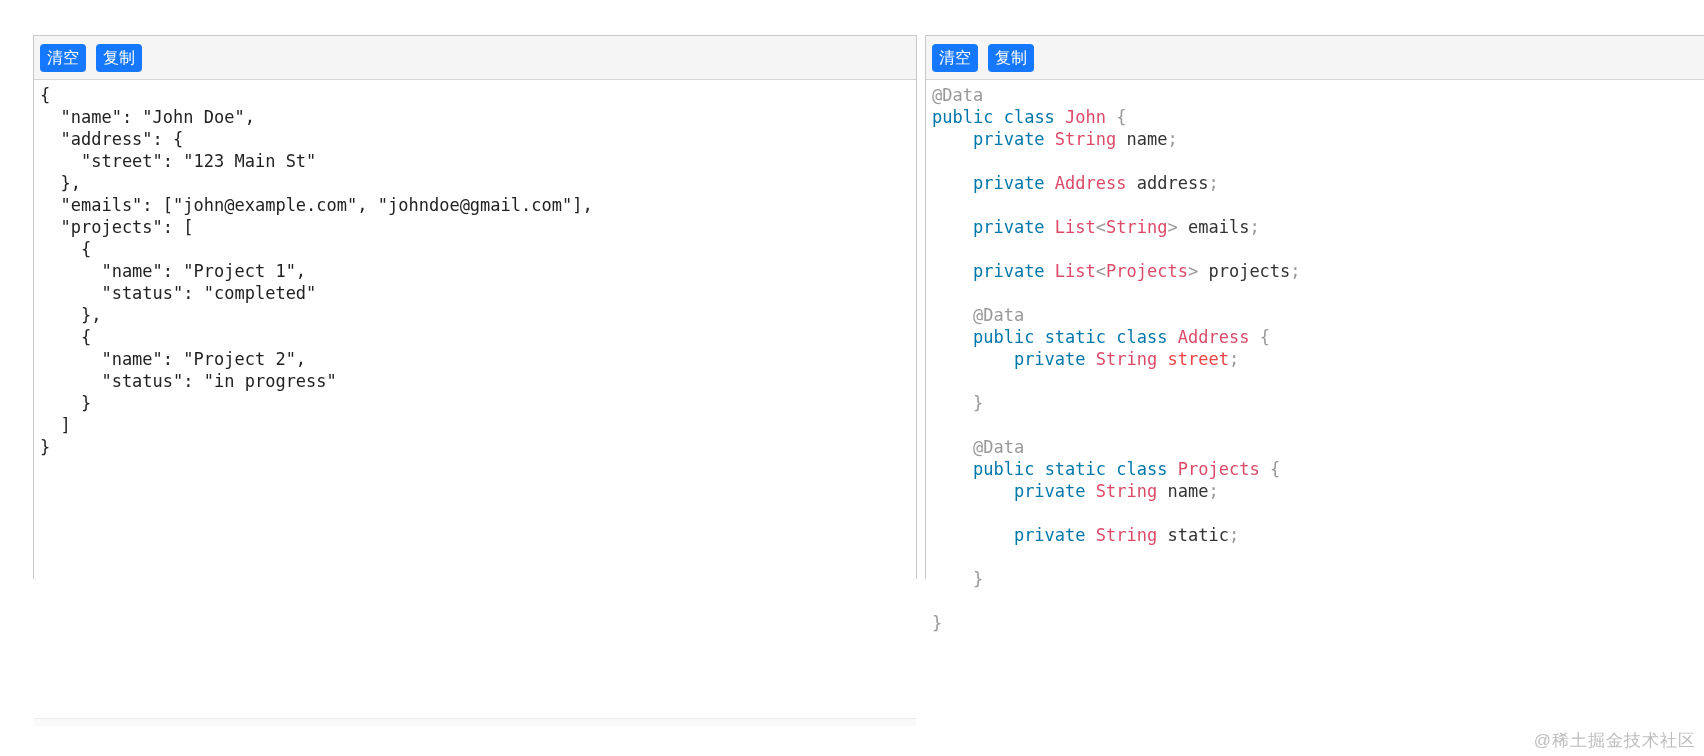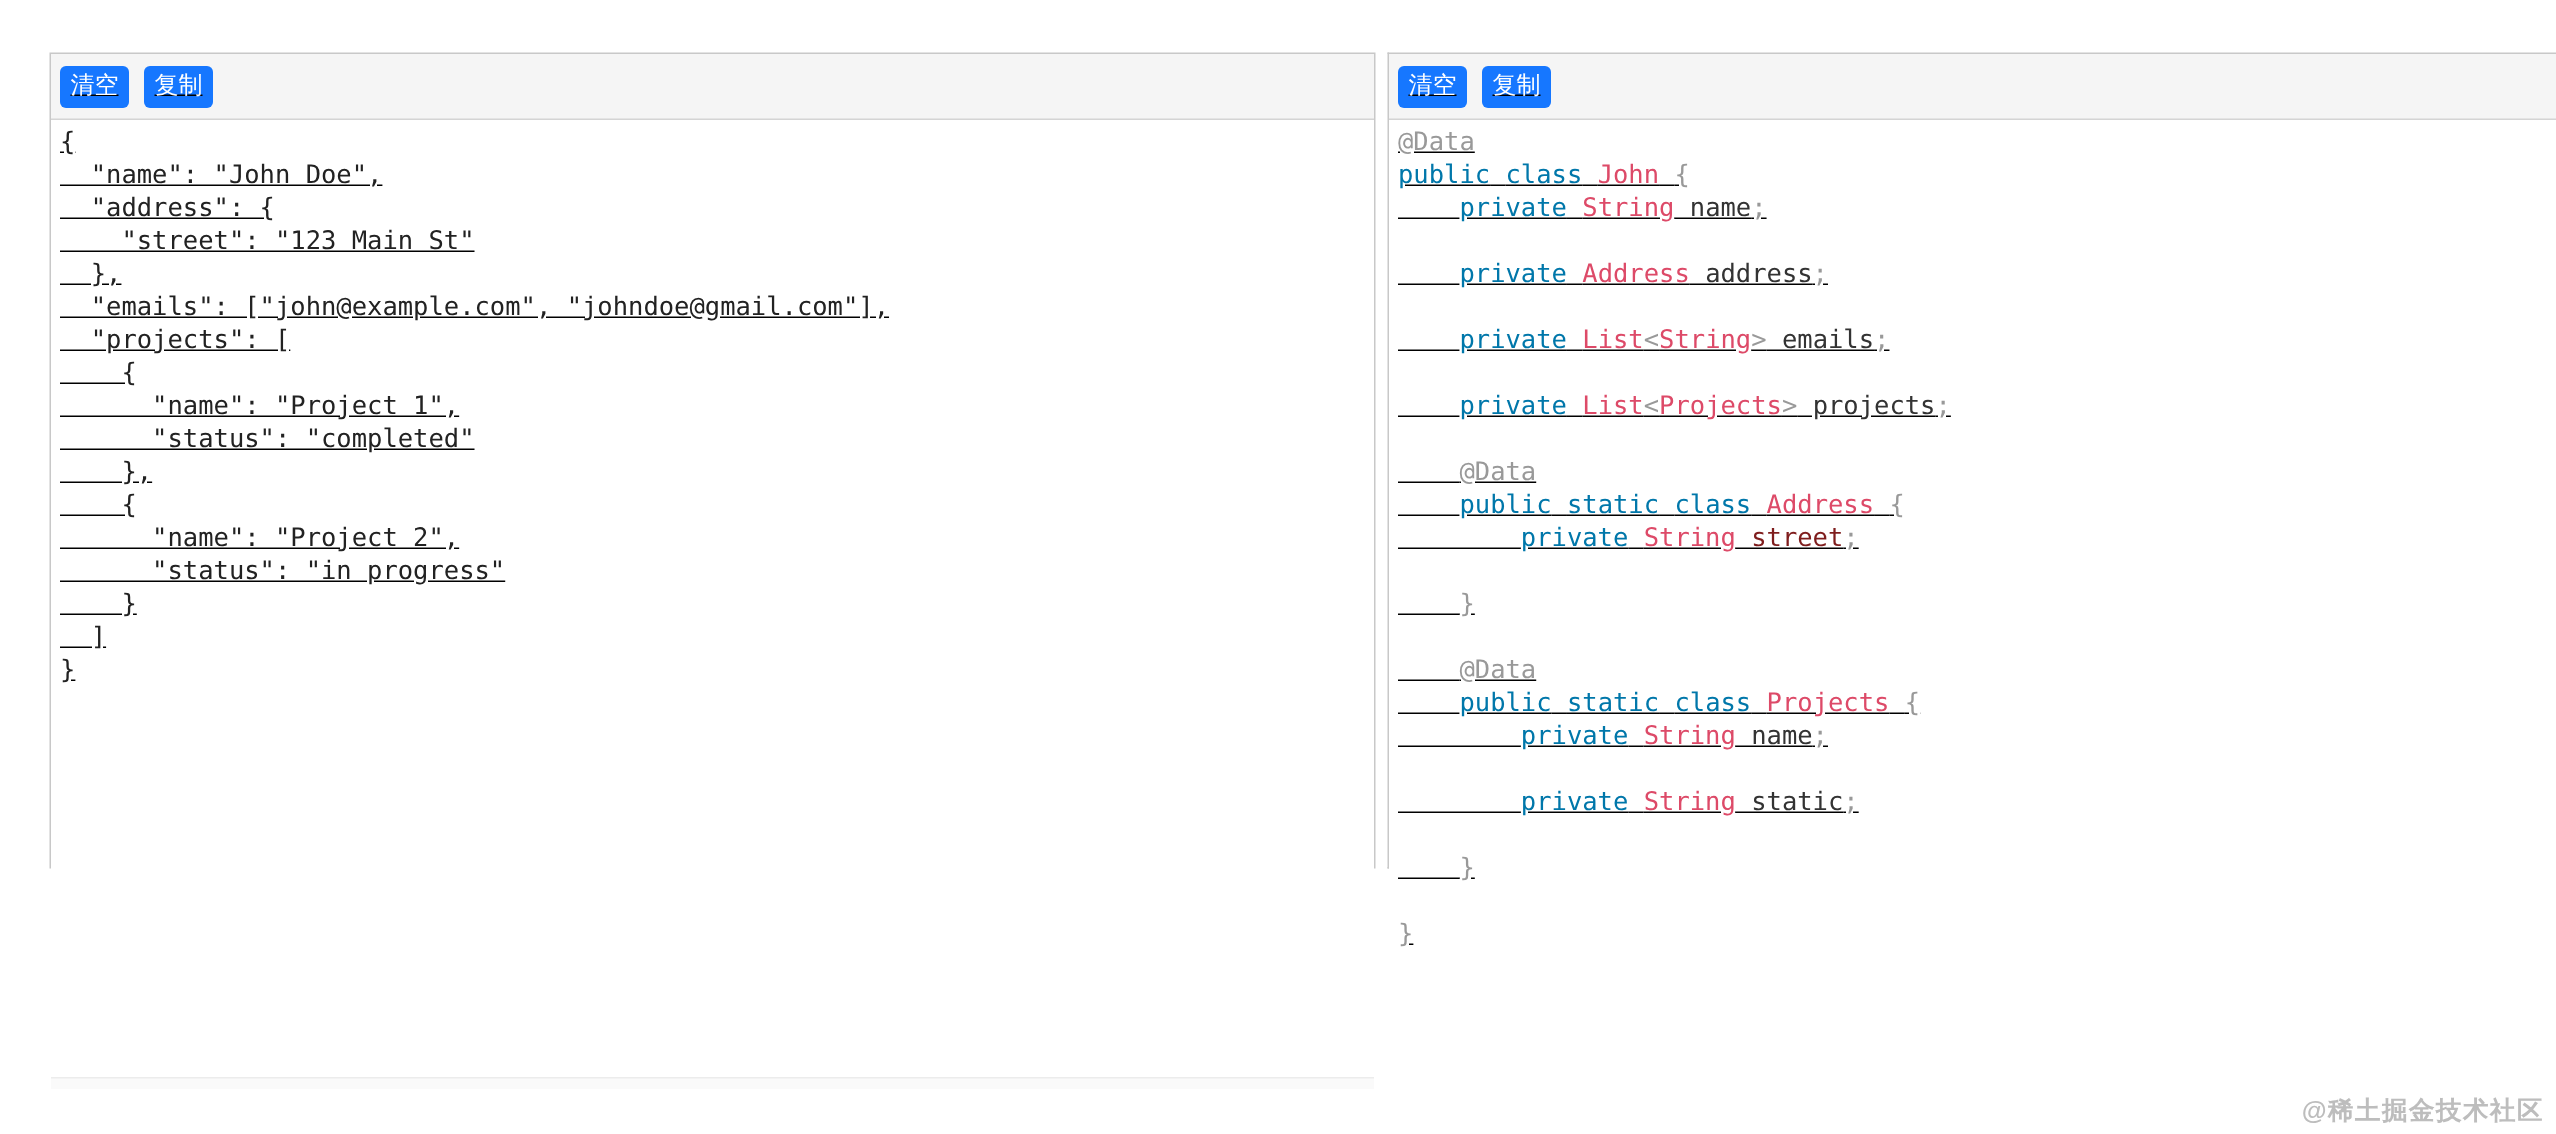--- a/index.html
+++ b/index.html
@@ -17,21 +17,20 @@
     overflow:hidden;
     position:relative;
     font-family:"Liberation Sans",sans-serif;
   }
   .panel{
     position:absolute;
     top:35px;
     height:544px;
     border:1px solid var(--panel-border);
     background:#ffffff;
-    text-decoration:underline;
   }
   .panel.left{left:33px;width:884px;}
   .panel.right{left:925px;width:779px;border-right:none;}
   .toolbar{
     height:44px;
     background:var(--toolbar-bg);
     border-bottom:1px solid #d4d4d4;
     display:flex;
     align-items:center;
     padding:0 6px;
@@ -72,21 +71,20 @@
     background:#fafafa;
     border-top:1px solid #ececec;
   }
   .watermark{
     position:absolute;
     top:729px;
     right:8px;
     font-size:17px;
     color:var(--watermark);
     letter-spacing:1px;
-    font-weight:bold;
   }
 </style>
 </head>
 <body>
 
 <div class="panel left">
   <div class="toolbar">
     <button class="btn">清空</button>
     <button class="btn">复制</button>
   </div>
@@ -123,21 +121,21 @@
 <span style="color: rgb(51, 51, 51);">    </span><span style="color: rgb(0, 119, 170);">private</span><span style="color: rgb(51, 51, 51);"> </span><span style="color: rgb(221, 74, 104);">String</span><span style="color: rgb(51, 51, 51);"> name</span><span style="color: rgb(153, 153, 153);">;</span>
 
 <span style="color: rgb(51, 51, 51);">    </span><span style="color: rgb(0, 119, 170);">private</span><span style="color: rgb(51, 51, 51);"> </span><span style="color: rgb(221, 74, 104);">Address</span><span style="color: rgb(51, 51, 51);"> address</span><span style="color: rgb(153, 153, 153);">;</span>
 
 <span style="color: rgb(51, 51, 51);">    </span><span style="color: rgb(0, 119, 170);">private</span><span style="color: rgb(51, 51, 51);"> </span><span style="color: rgb(221, 74, 104);">List</span><span style="color: rgb(153, 153, 153);">&lt;</span><span style="color: rgb(221, 74, 104);">String</span><span style="color: rgb(153, 153, 153);">&gt;</span><span style="color: rgb(51, 51, 51);"> emails</span><span style="color: rgb(153, 153, 153);">;</span>
 
 <span style="color: rgb(51, 51, 51);">    </span><span style="color: rgb(0, 119, 170);">private</span><span style="color: rgb(51, 51, 51);"> </span><span style="color: rgb(221, 74, 104);">List</span><span style="color: rgb(153, 153, 153);">&lt;</span><span style="color: rgb(221, 74, 104);">Projects</span><span style="color: rgb(153, 153, 153);">&gt;</span><span style="color: rgb(51, 51, 51);"> projects</span><span style="color: rgb(153, 153, 153);">;</span>
 
 <span style="color: rgb(51, 51, 51);">    </span><span style="color: rgb(153, 153, 153);">@Data</span>
 <span style="color: rgb(51, 51, 51);">    </span><span style="color: rgb(0, 119, 170);">public</span><span style="color: rgb(51, 51, 51);"> </span><span style="color: rgb(0, 119, 170);">static</span><span style="color: rgb(51, 51, 51);"> </span><span style="color: rgb(0, 119, 170);">class</span><span style="color: rgb(51, 51, 51);"> </span><span style="color: rgb(221, 74, 104);">Address</span><span style="color: rgb(51, 51, 51);"> </span><span style="color: rgb(153, 153, 153);">{</span>
-<span style="color: rgb(51, 51, 51);">        </span><span style="color: rgb(0, 119, 170);">private</span><span style="color: rgb(51, 51, 51);"> </span><span style="color: rgb(221, 74, 104);">String</span><span style="color: #7f1d1d;"> street</span><span style="color: rgb(153, 153, 153);">;</span>
+<span style="color: rgb(51, 51, 51);">        </span><span style="color: rgb(0, 119, 170);">private</span><span style="color: rgb(51, 51, 51);"> </span><span style="color: rgb(221, 74, 104);">String</span><span style="color: #ef4444;"> street</span><span style="color: rgb(153, 153, 153);">;</span>
 
 <span style="color: rgb(51, 51, 51);">    </span><span style="color: rgb(153, 153, 153);">}</span>
 
 <span style="color: rgb(51, 51, 51);">    </span><span style="color: rgb(153, 153, 153);">@Data</span>
 <span style="color: rgb(51, 51, 51);">    </span><span style="color: rgb(0, 119, 170);">public</span><span style="color: rgb(51, 51, 51);"> </span><span style="color: rgb(0, 119, 170);">static</span><span style="color: rgb(51, 51, 51);"> </span><span style="color: rgb(0, 119, 170);">class</span><span style="color: rgb(51, 51, 51);"> </span><span style="color: rgb(221, 74, 104);">Projects</span><span style="color: rgb(51, 51, 51);"> </span><span style="color: rgb(153, 153, 153);">{</span>
 <span style="color: rgb(51, 51, 51);">        </span><span style="color: rgb(0, 119, 170);">private</span><span style="color: rgb(51, 51, 51);"> </span><span style="color: rgb(221, 74, 104);">String</span><span style="color: rgb(51, 51, 51);"> name</span><span style="color: rgb(153, 153, 153);">;</span>
 
 <span style="color: rgb(51, 51, 51);">        </span><span style="color: rgb(0, 119, 170);">private</span><span style="color: rgb(51, 51, 51);"> </span><span style="color: rgb(221, 74, 104);">String</span><span style="color: rgb(51, 51, 51);"> static</span><span style="color: rgb(153, 153, 153);">;</span>
 
 <span style="color: rgb(51, 51, 51);">    </span><span style="color: rgb(153, 153, 153);">}</span>

